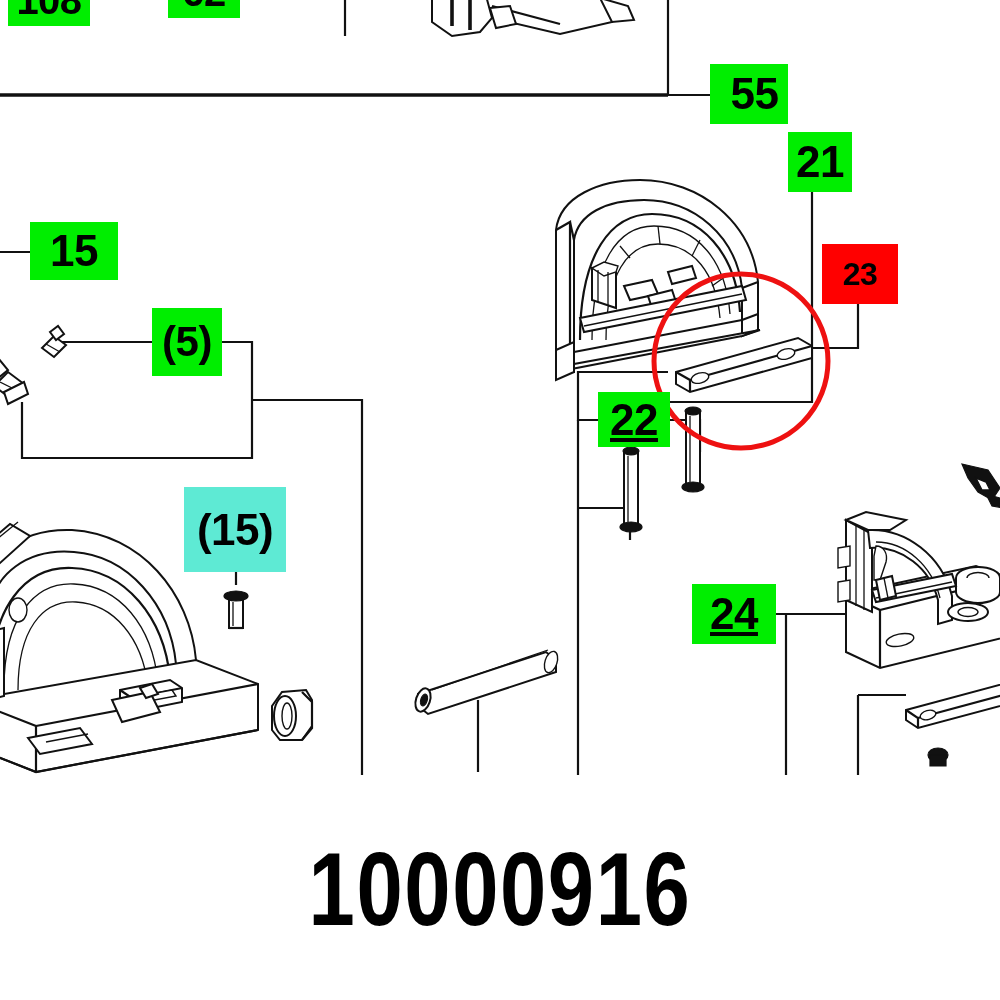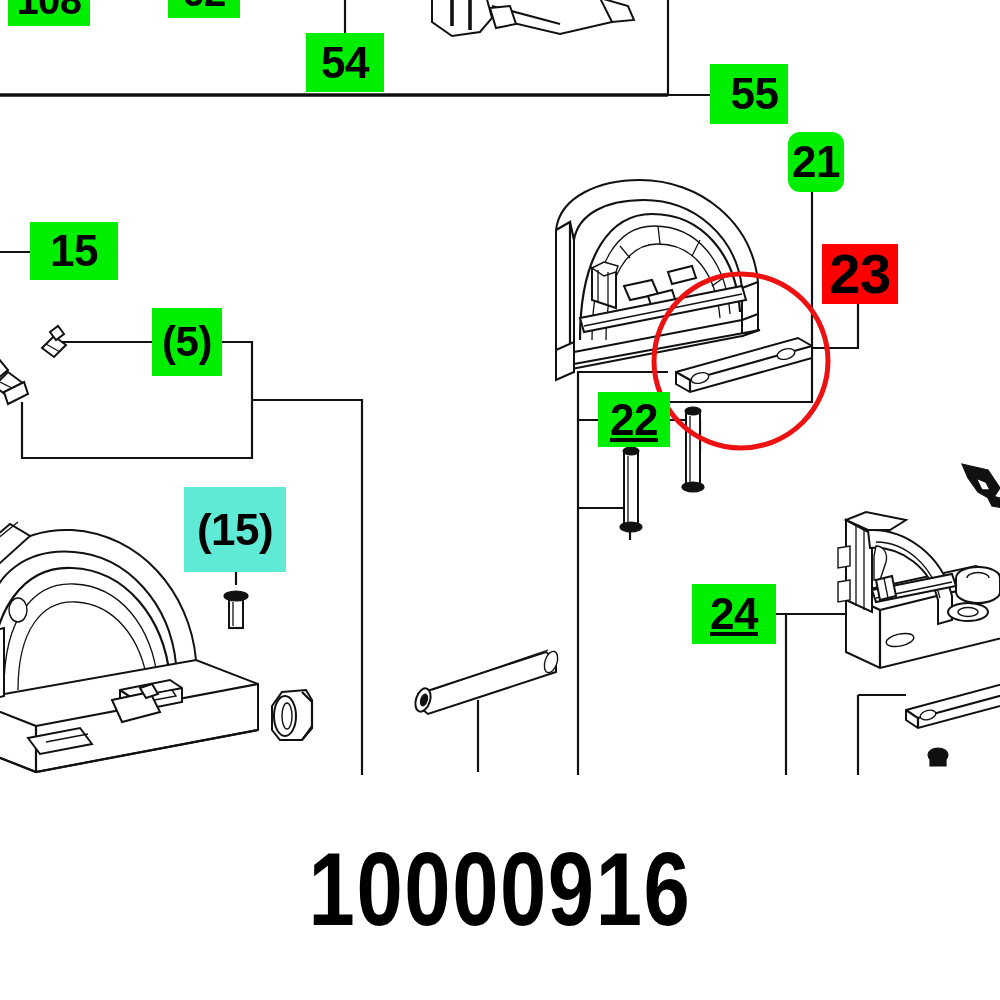--- a/index.html
+++ b/index.html
@@ -310,33 +310,30 @@
   </svg>
 
   <div class="callout" style="left:8px;  top:-26px; width:82px;  height:52px; background:#00EE00; font-size:40px;">
     <span>108</span>
   </div>
 
   <div class="callout" style="left:168px; top:-34px; width:72px; height:52px; background:#00EE00; font-size:40px;">
     <span>62</span>
   </div>
 
-  <div class="callout" style="left:306px; top:33px;  width:78px; height:59px; background:#00EE00; font-size:44px;">
-    <span>54</span>
-  </div>
 
   <div class="callout" style="left:710px; top:64px;  width:78px; height:60px; background:#00EE00; font-size:44px;padding-left:11px;">
     <span>55</span>
   </div>
 
-  <div class="callout" style="left:788px; top:132px; width:56px; height:60px; background:#00EE00; font-size:44px;border-radius:12px;">
+  <div class="callout" style="left:788px; top:132px; width:64px; height:60px; background:#00EE00; font-size:44px;">
     <span>21</span>
   </div>
 
-  <div class="callout" style="left:822px; top:244px; width:76px; height:60px; background:#FF0000; font-size:56px;">
+  <div class="callout" style="left:822px; top:244px; width:76px; height:60px; background:#FF0000; font-size:32px;">
     <span>23</span>
   </div>
 
   <div class="callout" style="left:30px;  top:222px; width:88px; height:58px; background:#00EE00; font-size:44px;">
     <span>15</span>
   </div>
 
   <div class="callout" style="left:152px; top:308px; width:70px; height:68px; background:#00EE00; font-size:42px;">
     <span>(5)</span>
   </div>

